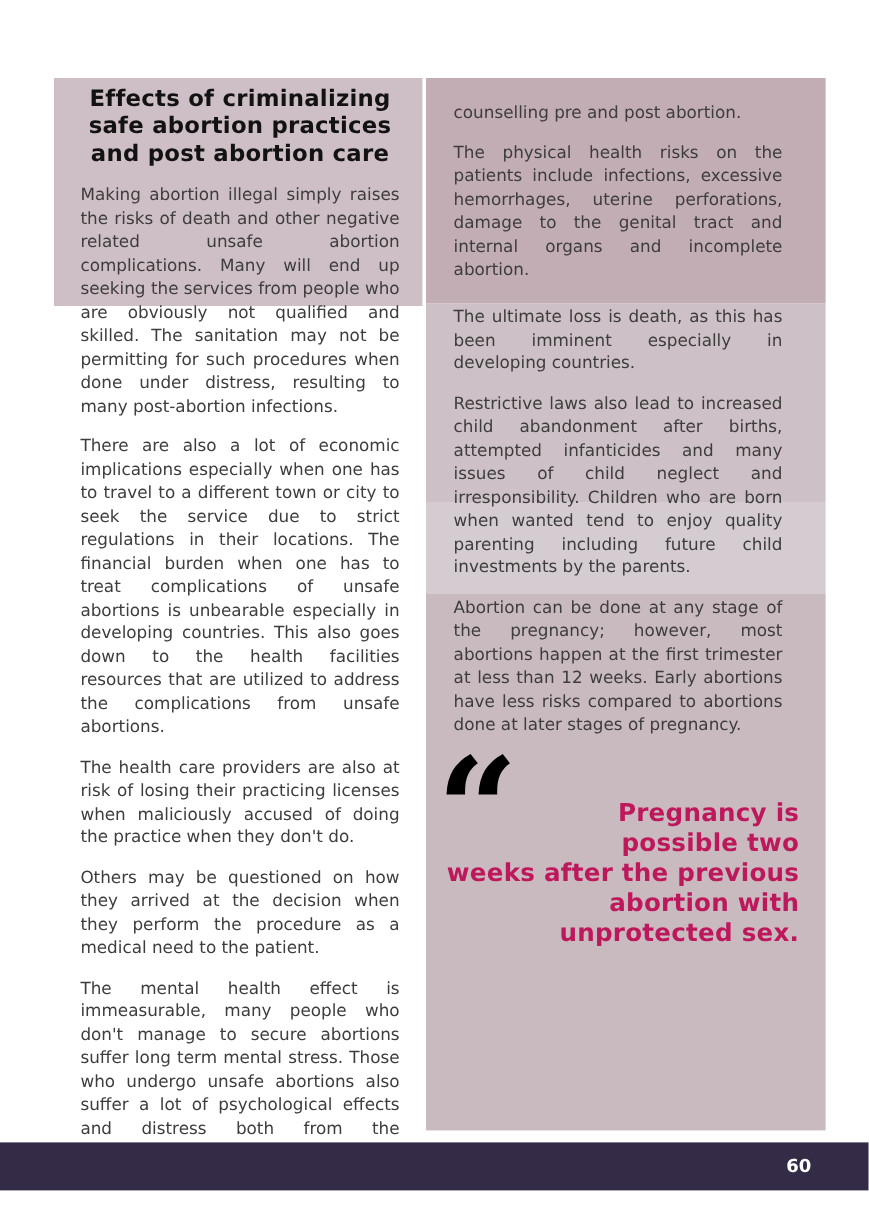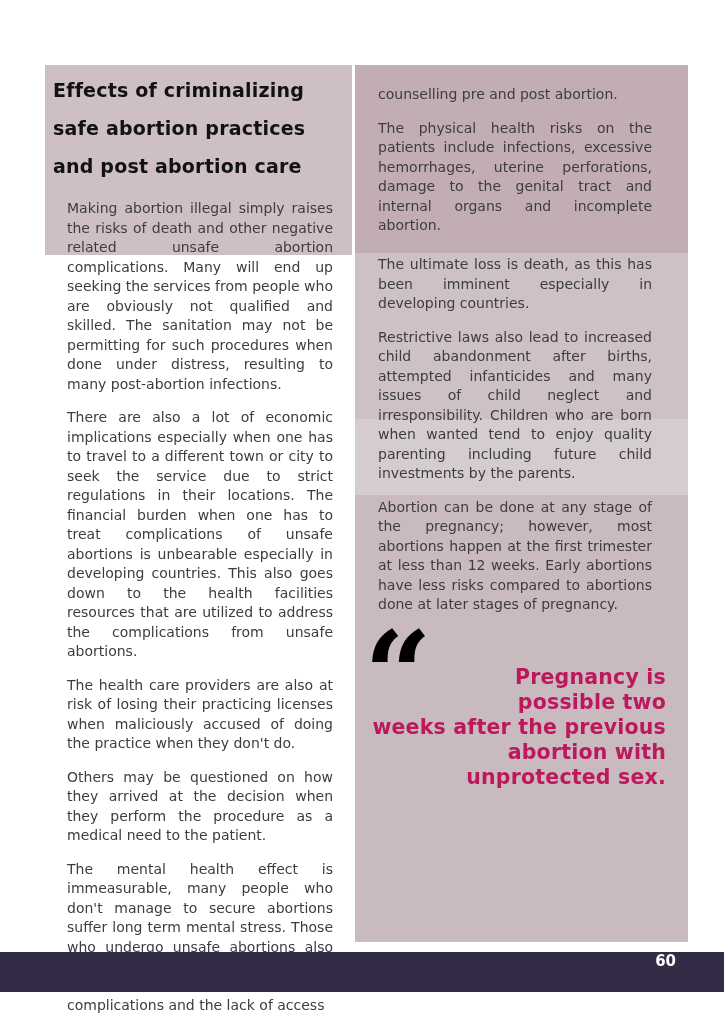--- a/index.html
+++ b/index.html
@@ -24,23 +24,23 @@
   .plate-right-mid     { left:355px; top:253px; width:333px; height:166px; background:#cdc0c6; }
   .plate-right-heading { left:355px; top:419px; width:333px; height:76px;  background:#d4ccd0; }
   .plate-right-bottom  { left:355px; top:495px; width:333px; height:447px; background:#c9babf; }
 
   .col { position:absolute; z-index:1; color:#3d3d3d; font-size:14px; line-height:19.5px; text-align:justify; }
   .col-left  { left:53px;  top:71px; width:294px; }
   .col-right { left:364px; top:71px; width:302px; }
 
   .headline {
     font-weight:bold; color:#121212;
-    font-size:19px; line-height:38px;
+    font-size:19px; line-height:23px;
     letter-spacing:0.2px;
-    text-align:left;
+    text-align:center;
   }
   .headline-left { margin-bottom:9px; }
   .headline-right { margin-top:33px; margin-bottom:11px; }
 
   .col p { margin:14px; }
   .gap-above { margin-top:19.5px !important; }
 
   .pullquote { position:relative; margin-top:11px; min-height:175px; }
   .quote-mark {
     float:left;
@@ -58,21 +58,21 @@
     text-align:right;
     padding-top:36px;
     letter-spacing:0.2px;
   }
 
   .footer-bar {
     position:absolute; left:0; top:952px;
     width:724px; height:40px;
     background:#342c46;
     z-index:2;
-    display:flex; justify-content:flex-end;
+    display:flex; align-items:center; justify-content:flex-end;
   }
   .page-number {
     color:#ffffff; font-weight:bold; font-size:15px;
     margin-right:48px;
   }
 </style>
 </head>
 <body>
 
 <div class="page">

